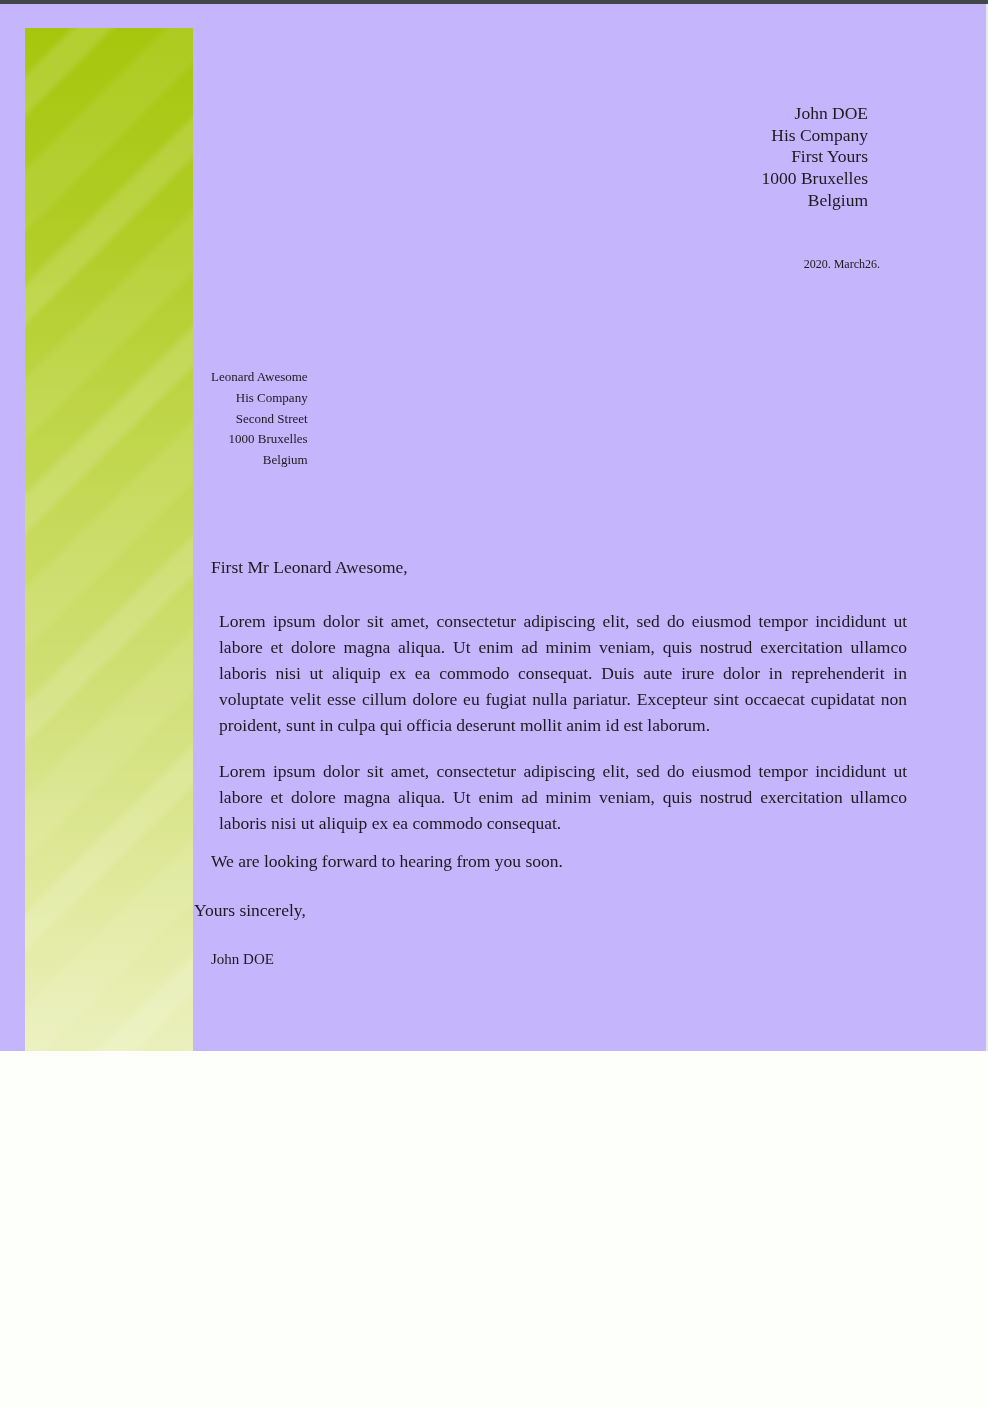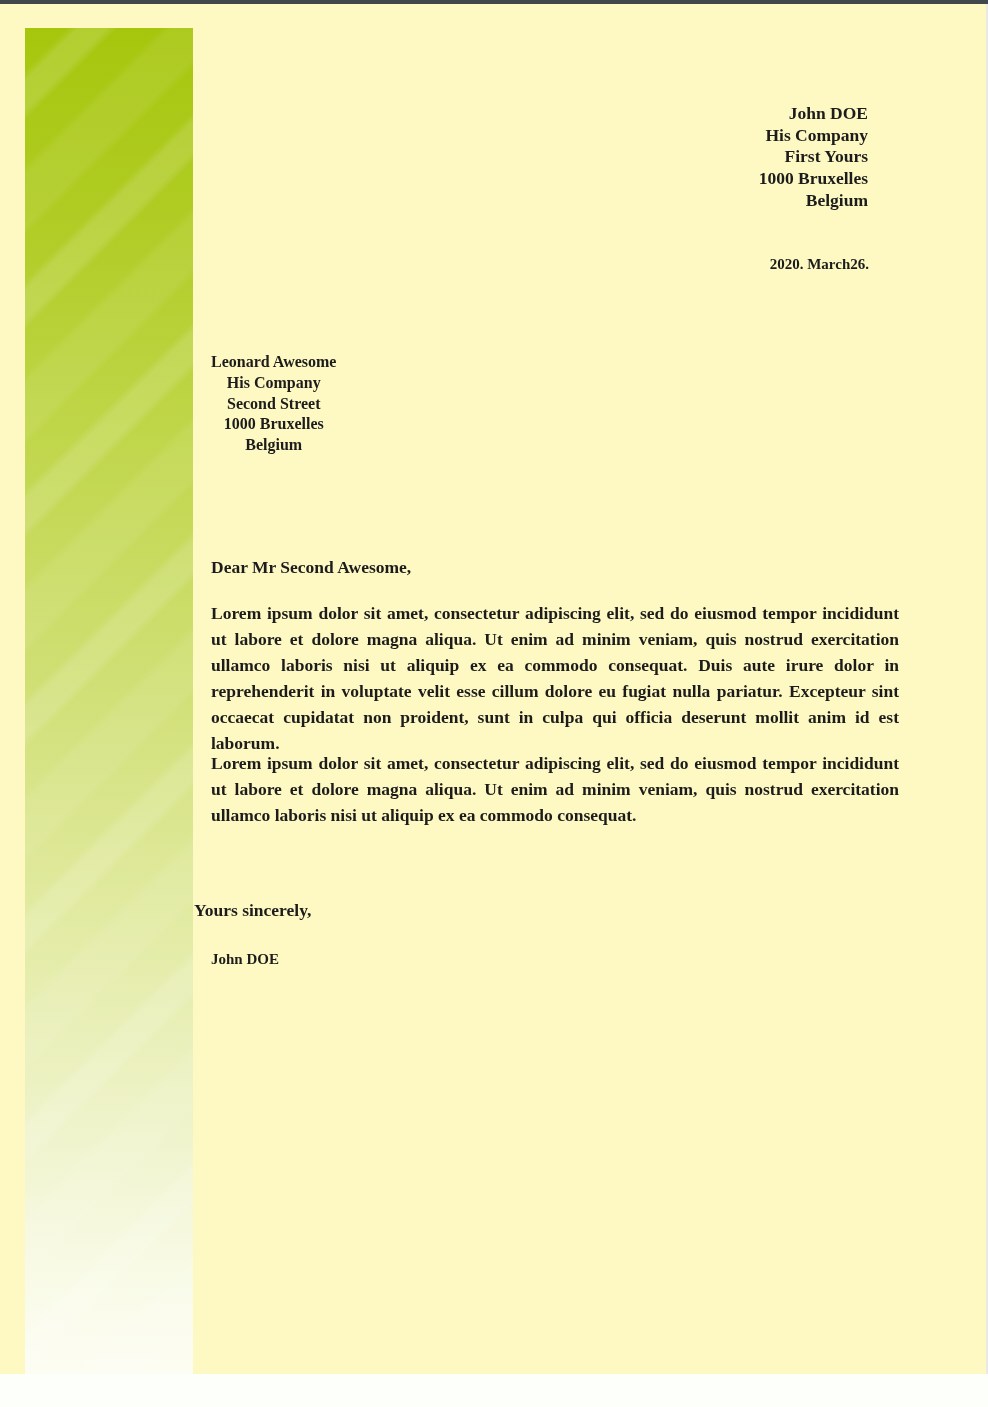--- a/index.html
+++ b/index.html
@@ -3,26 +3,25 @@
 <meta charset="utf-8">
 <style>
   html, body {
     margin: 0;
     padding: 0;
     background: #fdfffa;
   }
   .page {
     position: relative;
     width: 988px;
-    height: 1374px;
-    background: #fef9c3;
+    height: 1051px;
+    background: #c4b5fd;
     overflow: hidden;
     font-family: "Liberation Serif", "DejaVu Serif", serif;
     color: #1c1c1c;
-    font-weight: bold;
   }
   .edge-top {
     position: absolute;
     left: 0; top: 0;
     width: 988px; height: 4px;
     background: #41474b;
   }
   .edge-bottom {
     position: absolute;
     left: 0; top: 1399px;
@@ -63,45 +62,45 @@
   .sender-address {
     position: absolute;
     right: 120px; top: 103px;
     text-align: right;
     font-size: 17.5px;
     line-height: 21.7px;
     white-space: nowrap;
   }
   .letter-date {
     position: absolute;
-    right: 119px; top: 254px;
+    right: 108px; top: 254px;
     text-align: center;
-    font-size: 15px;
+    font-size: 12px;
     line-height: 21.7px;
     white-space: nowrap;
   }
   .recipient-address {
     position: absolute;
-    left: 211px; top: 352px;
-    text-align: center;
-    font-size: 16px;
+    left: 211px; top: 367px;
+    text-align: right;
+    font-size: 13px;
     line-height: 20.8px;
     white-space: nowrap;
   }
   .salutation {
     position: absolute;
     left: 211px; top: 556px;
     font-size: 17.5px;
     line-height: 22px;
   }
   .body-paragraph {
     position: absolute;
     left: 211px;
     width: 688px;
-    margin: 0;
+    margin: 8px;
     font-size: 17.5px;
     line-height: 26px;
     text-align: justify;
   }
   .para-1 { top: 600px; }
   .para-2 { top: 750px; }
   .closing-line {
     position: absolute;
     left: 211px; top: 850px;
     font-size: 17.5px;
@@ -142,24 +141,25 @@
   <div class="letter-date">2020. March26.</div>
 
   <div class="recipient-address">
     <div>Leonard Awesome</div>
     <div>His Company</div>
     <div>Second Street</div>
     <div>1000 Bruxelles</div>
     <div>Belgium</div>
   </div>
 
-  <div class="salutation">Dear Mr Second Awesome,</div>
+  <div class="salutation">First Mr Leonard Awesome,</div>
 
   <p class="body-paragraph para-1">Lorem ipsum dolor sit amet, consectetur adipiscing elit, sed do eiusmod tempor incididunt ut labore et dolore magna aliqua. Ut enim ad minim veniam, quis nostrud exercitation ullamco laboris nisi ut aliquip ex ea commodo consequat. Duis aute irure dolor in reprehenderit in voluptate velit esse cillum dolore eu fugiat nulla pariatur. Excepteur sint occaecat cupidatat non proident, sunt in culpa qui officia deserunt mollit anim id est laborum.</p>
 
   <p class="body-paragraph para-2">Lorem ipsum dolor sit amet, consectetur adipiscing elit, sed do eiusmod tempor incididunt ut labore et dolore magna aliqua. Ut enim ad minim veniam, quis nostrud exercitation ullamco laboris nisi ut aliquip ex ea commodo consequat.</p>
 
+  <div class="closing-line">We are looking forward to hearing from you soon.</div>
 
   <div class="valediction">Yours sincerely,</div>
 
   <div class="signature">John DOE</div>
 
 </div>
 
 </body></html>

